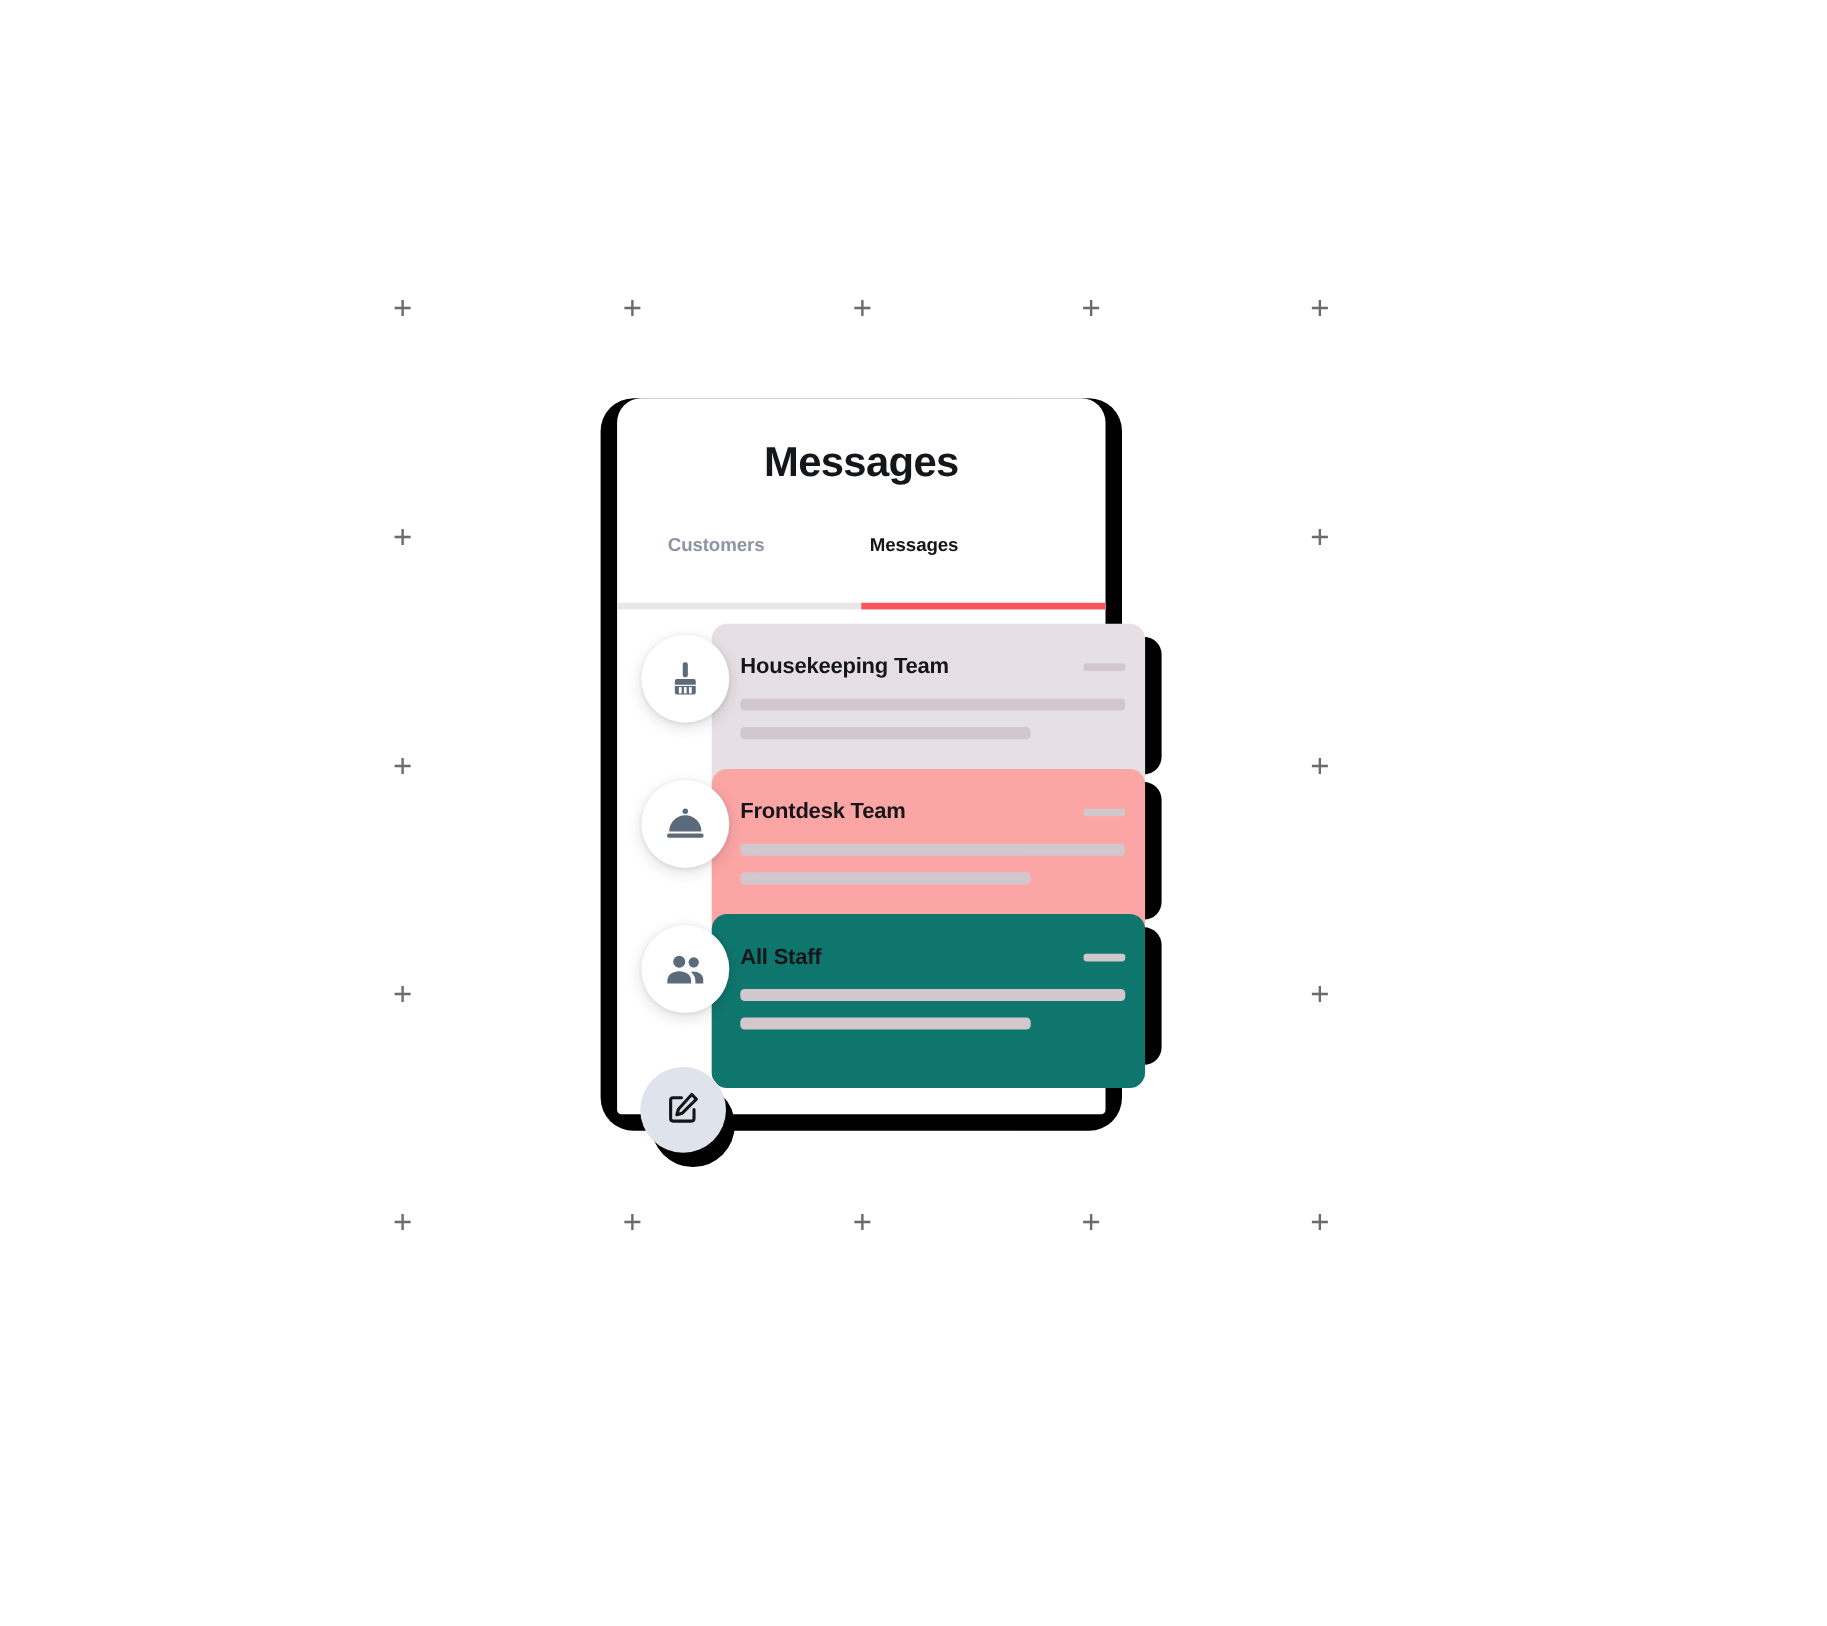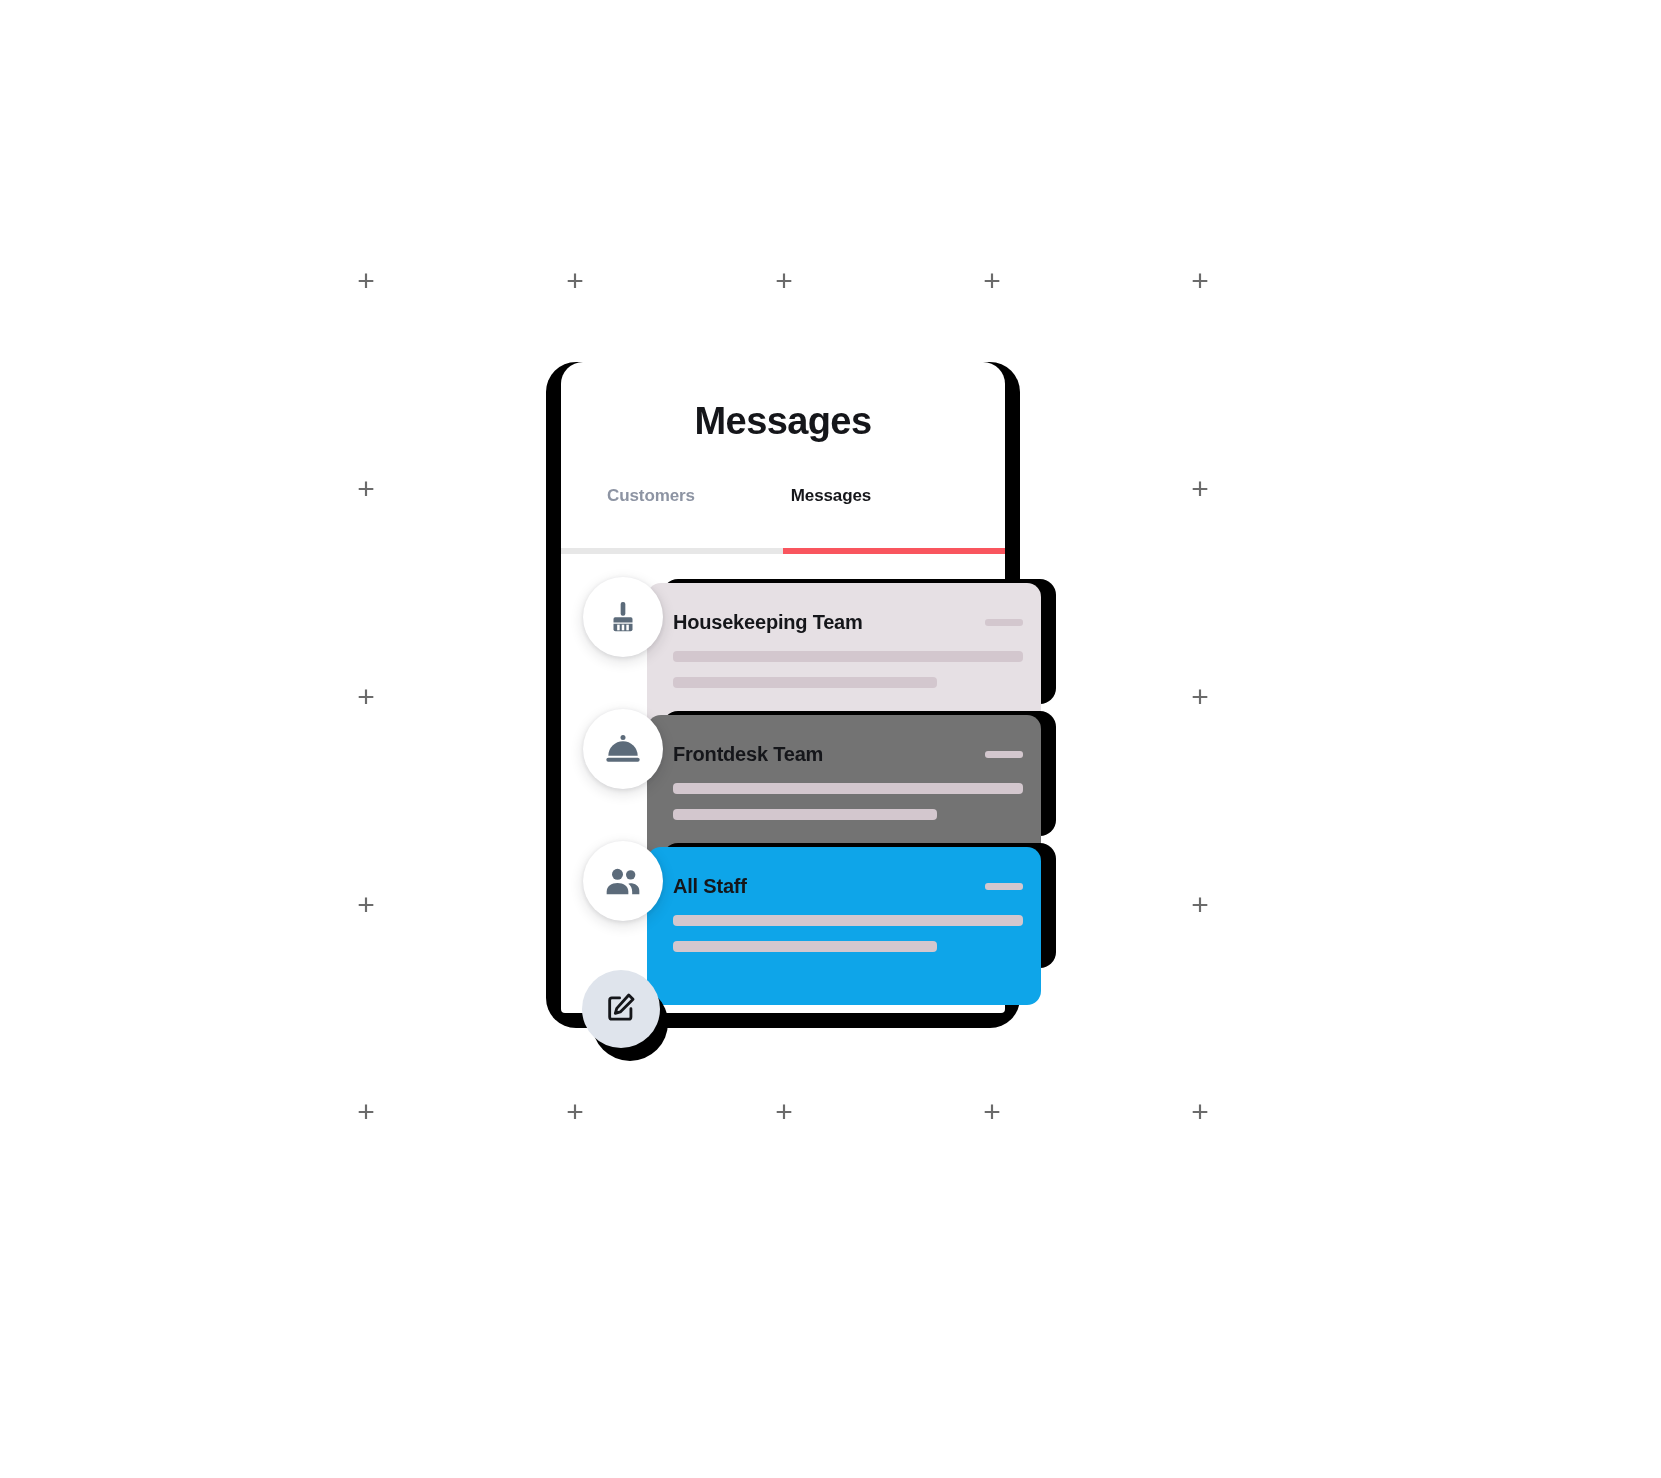--- a/index.html
+++ b/index.html
@@ -125,21 +125,20 @@
     border-radius: 16px;
   }
   .card {
     position: absolute;
     left: 86px;
     top: 5px;
     width: 394px;
     height: 158px;
     background: #e6e0e4;
     border-radius: 14px;
-    margin-top: 16px;
   }
   .card-title {
     position: absolute;
     left: 26px;
     top: 28px;
     font-size: 20px;
     font-weight: 700;
     color: #15161a;
     letter-spacing: -0.2px;
     white-space: nowrap;
@@ -269,39 +268,39 @@
                 <path d="M6.3 16h11.4v3.4a1.2 1.2 0 0 1-1.2 1.2H7.5a1.2 1.2 0 0 1-1.2-1.2V16z"></path>
                 <rect x="8.5" y="16.6" width="1.5" height="3.4" fill="#ffffff"></rect>
                 <rect x="11.25" y="16.6" width="1.5" height="3.4" fill="#ffffff"></rect>
                 <rect x="14" y="16.6" width="1.5" height="3.4" fill="#ffffff"></rect>
               </svg>
             </span>
           </div>
         </div>
         <div class="row">
           <div class="card-shadow"></div>
-          <div class="card" style="background: #737373;">
+          <div class="card" style="background: #fca5a5;">
             <div class="card-title">Frontdesk Team</div>
             <div class="card-time" style="background: rgb(211, 199, 206);"></div>
             <div class="bar bar-1" style="background: rgb(211, 199, 206);"></div>
             <div class="bar bar-2" style="background: rgb(211, 199, 206);"></div>
           </div>
           <div class="avatar">
             <span>
               <svg width="40" height="40" viewBox="0 0 24 24" fill="#5c6b7a">
                 <circle cx="12" cy="5.1" r="1.5"></circle>
                 <path d="M3.2 16.1a8.8 8.8 0 0 1 17.6 0z"></path>
                 <rect x="2" y="17.3" width="20" height="2.3" rx="1.15"></rect>
               </svg>
             </span>
           </div>
         </div>
         <div class="row">
           <div class="card-shadow"></div>
-          <div class="card" style="background: #0ea5e9;">
+          <div class="card" style="background: #0f766e;">
             <div class="card-title">All Staff</div>
             <div class="card-time" style="background: rgb(211, 199, 206);"></div>
             <div class="bar bar-1" style="background: rgb(211, 199, 206);"></div>
             <div class="bar bar-2" style="background: rgb(211, 199, 206);"></div>
           </div>
           <div class="avatar">
             <span>
               <svg width="40" height="40" viewBox="0 0 24 24" fill="#5c6b7a">
                 <circle cx="8.7" cy="8" r="3.3"></circle>
                 <circle cx="16.6" cy="8.3" r="2.8"></circle>

